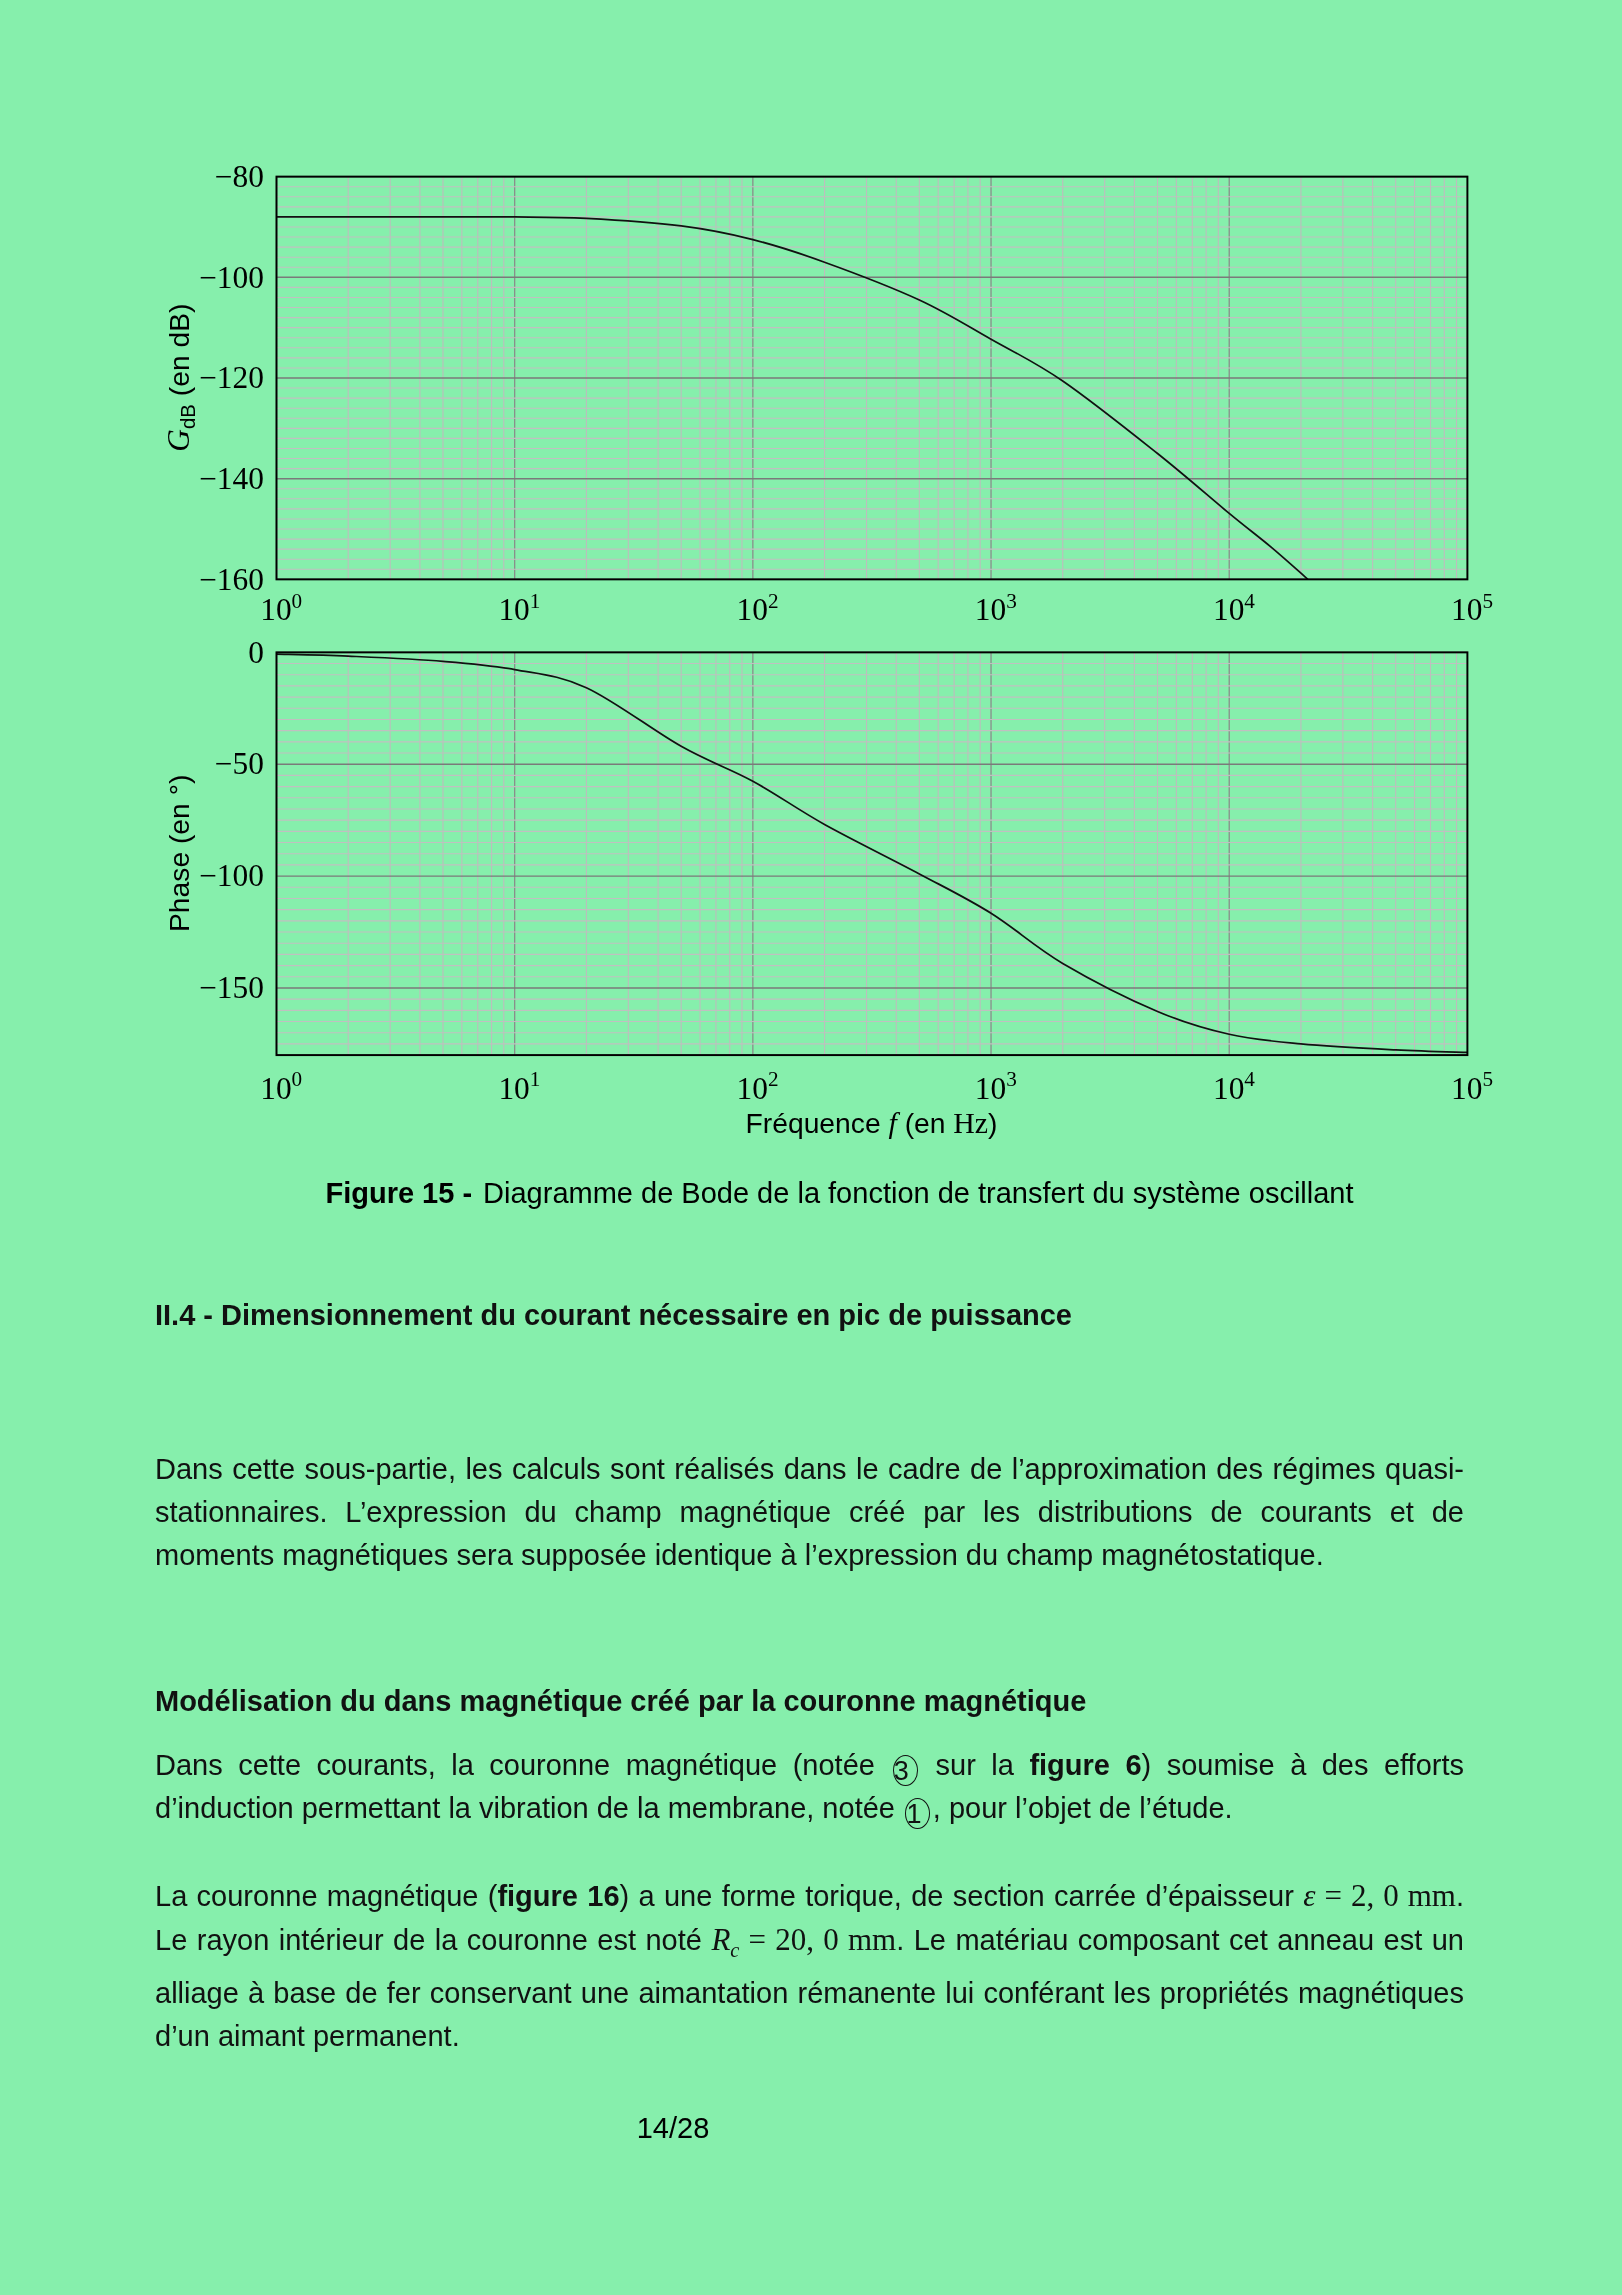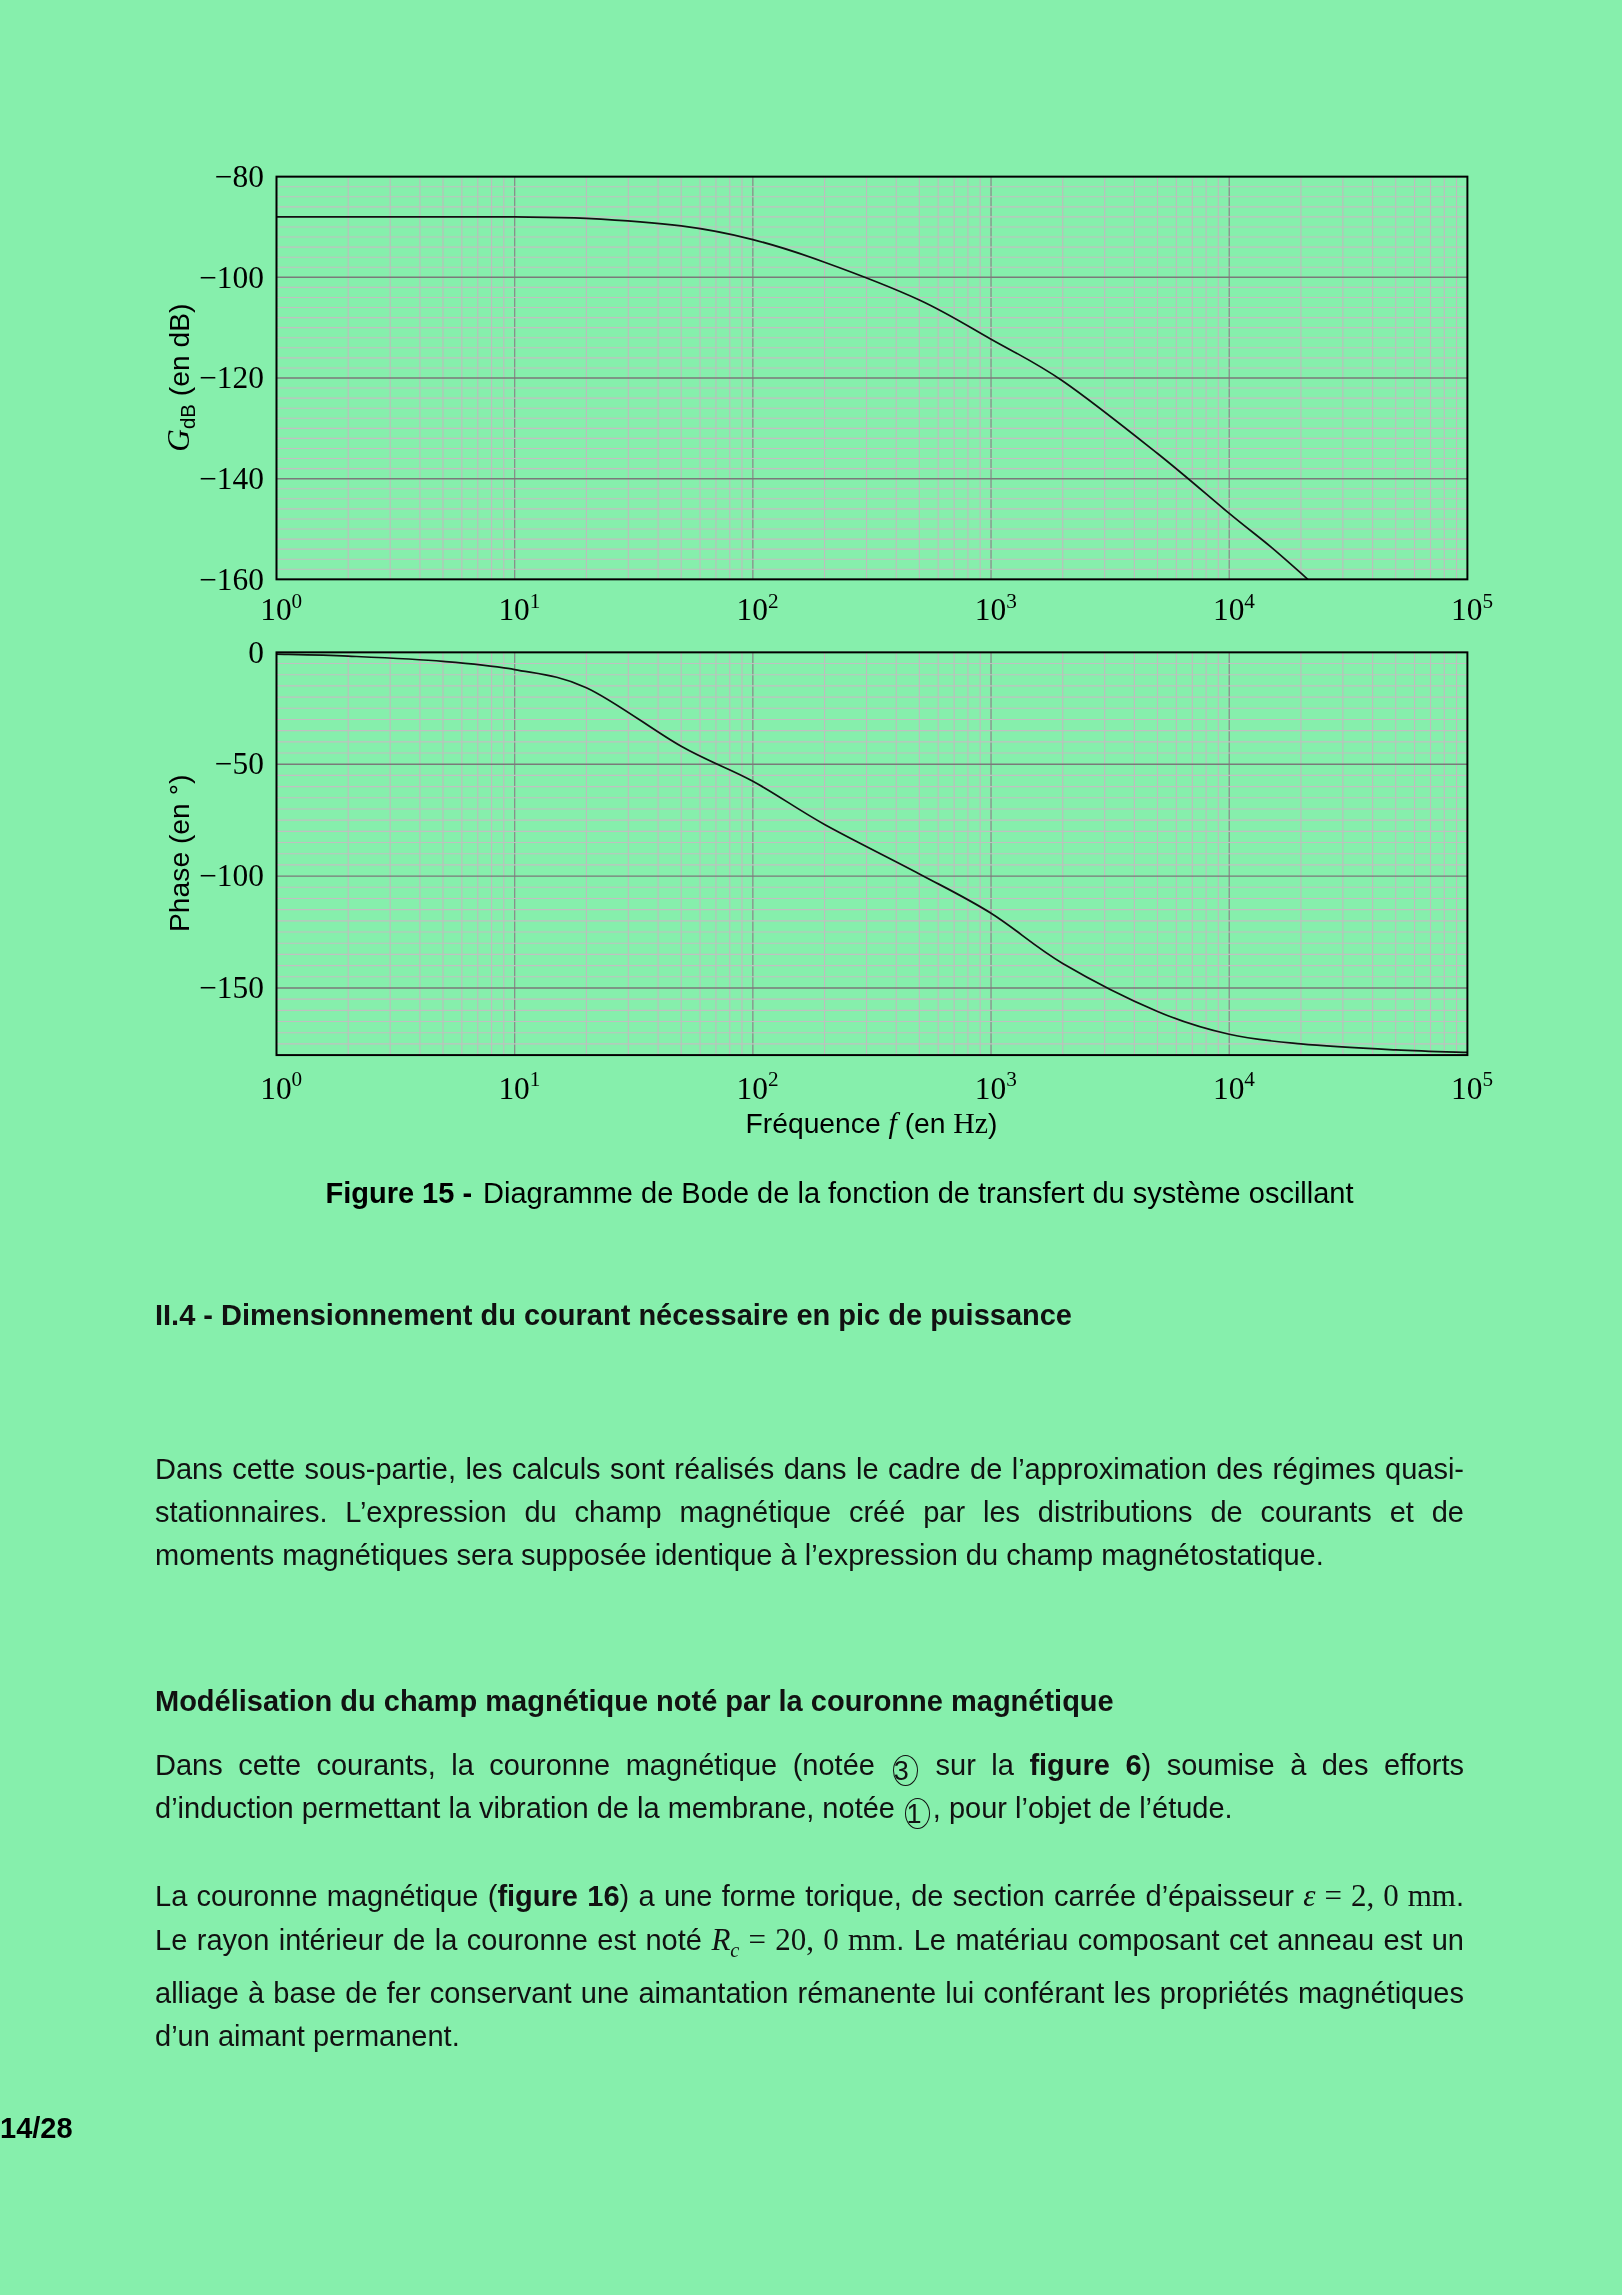--- a/index.html
+++ b/index.html
@@ -9,21 +9,21 @@
   .serif { font-family: "Liberation Serif", "DejaVu Serif", serif; }
   .sans { font-family: "Liberation Sans", "DejaVu Sans", sans-serif; }
   .txt { position: absolute; left: 155px; width: 1309px; font-family: "Liberation Sans", "DejaVu Sans", sans-serif; font-size: 29px; line-height: 43px; color: #111; }
   .caption { position: absolute; left: 0; width: 1623px; text-align: center; top: 1172px; font-family: "Liberation Sans", "DejaVu Sans", sans-serif; font-size: 29px; line-height: 42px; margin-left: 28px; }
   .caption b { font-weight: bold; margin-right: 11px; }
   .h { font-weight: bold; }
   .just { text-align: justify; text-align-last: left; }
   .circ { display: inline-block; width: 25px; height: 31px; border: 1.6px solid #111; border-radius: 50%; text-align: center; line-height: 31px; font-size: 27px; vertical-align: -4.7px; margin: 0 2.4px; box-sizing: border-box; }
   .math { font-family: "Liberation Serif", "DejaVu Serif", serif; font-size: 31px; }
   .math i { font-style: italic; }
-  .pagenum { position: absolute; left: 0; width: 1346px; top: 2112px; text-align: left; font-family: "Liberation Sans", "DejaVu Sans", sans-serif; font-weight: bold; font-size: 29px; }
+  .pagenum { position: absolute; left: 0; width: 1346px; top: 2112px; text-align: center; font-family: "Liberation Sans", "DejaVu Sans", sans-serif; font-weight: normal; font-size: 29px; }
 </style>
 </head>
 <body>
 
 <div class="page">
 
   <svg id="bode" xmlns="http://www.w3.org/2000/svg" width="1623" height="1154" viewBox="0 0 2067 1470">
     <g id="gain-grid">
         <line x1="352" x2="352" y1="225" y2="738" stroke="#8a8a8a" stroke-width="1.6"></line>
         <line x1="443.33250068445193" x2="443.33250068445193" y1="225" y2="738" stroke="#bdbdbd" stroke-width="1.4"></line>
@@ -241,21 +241,21 @@
 
   <div class="caption">
     <b>Figure 15 -</b><span>Diagramme de Bode de la fonction de transfert du système oscillant</span>
   </div>
 
   <div class="txt h" style="top:1264px;margin-top:30px;">II.4 - Dimensionnement du courant nécessaire en pic de puissance</div>
 
 
   <div class="txt just" style="top:1448px;">Dans cette sous-partie, les calculs sont réalisés dans le cadre de l’approximation des régimes quasi-stationnaires. L’expression du champ magnétique créé par les distributions de courants et de moments magnétiques sera supposée identique à l’expression du champ magnétostatique.</div>
 
-  <div class="txt h" style="top:1680px;">Modélisation du champ magnétique noté par la couronne magnétique</div>
+  <div class="txt h" style="top:1680px;">Modélisation du dans magnétique créé par la couronne magnétique</div>
 
   <div class="txt just" style="top:1744px;">
     <span>Dans cette courants, la couronne magnétique (notée </span><span class="circ">3</span><span> sur la </span><b>figure 6</b><span>) soumise à des efforts d’induction permettant la vibration de la membrane, notée </span><span class="circ">1</span><span>, pour l’objet de l’étude.</span>
   </div>
 
   <div class="txt just" style="top:1874px;">
     <span>La couronne magnétique (</span><b>figure 16</b><span>) a une forme torique, de section carrée d’épaisseur </span><span class="math"><i>ε</i><span> = 2, 0 mm</span></span><span>. Le rayon intérieur de la couronne est noté </span><span class="math"><i>R</i><sub style="font-size:20.4px;font-style:italic">c</sub><span> = 20, 0 mm</span></span><span>. Le matériau composant cet anneau est un alliage à base de fer conservant une aimantation rémanente lui conférant les propriétés magnétiques d’un aimant permanent.</span>
   </div>
 
   <div class="pagenum">14/28</div>

